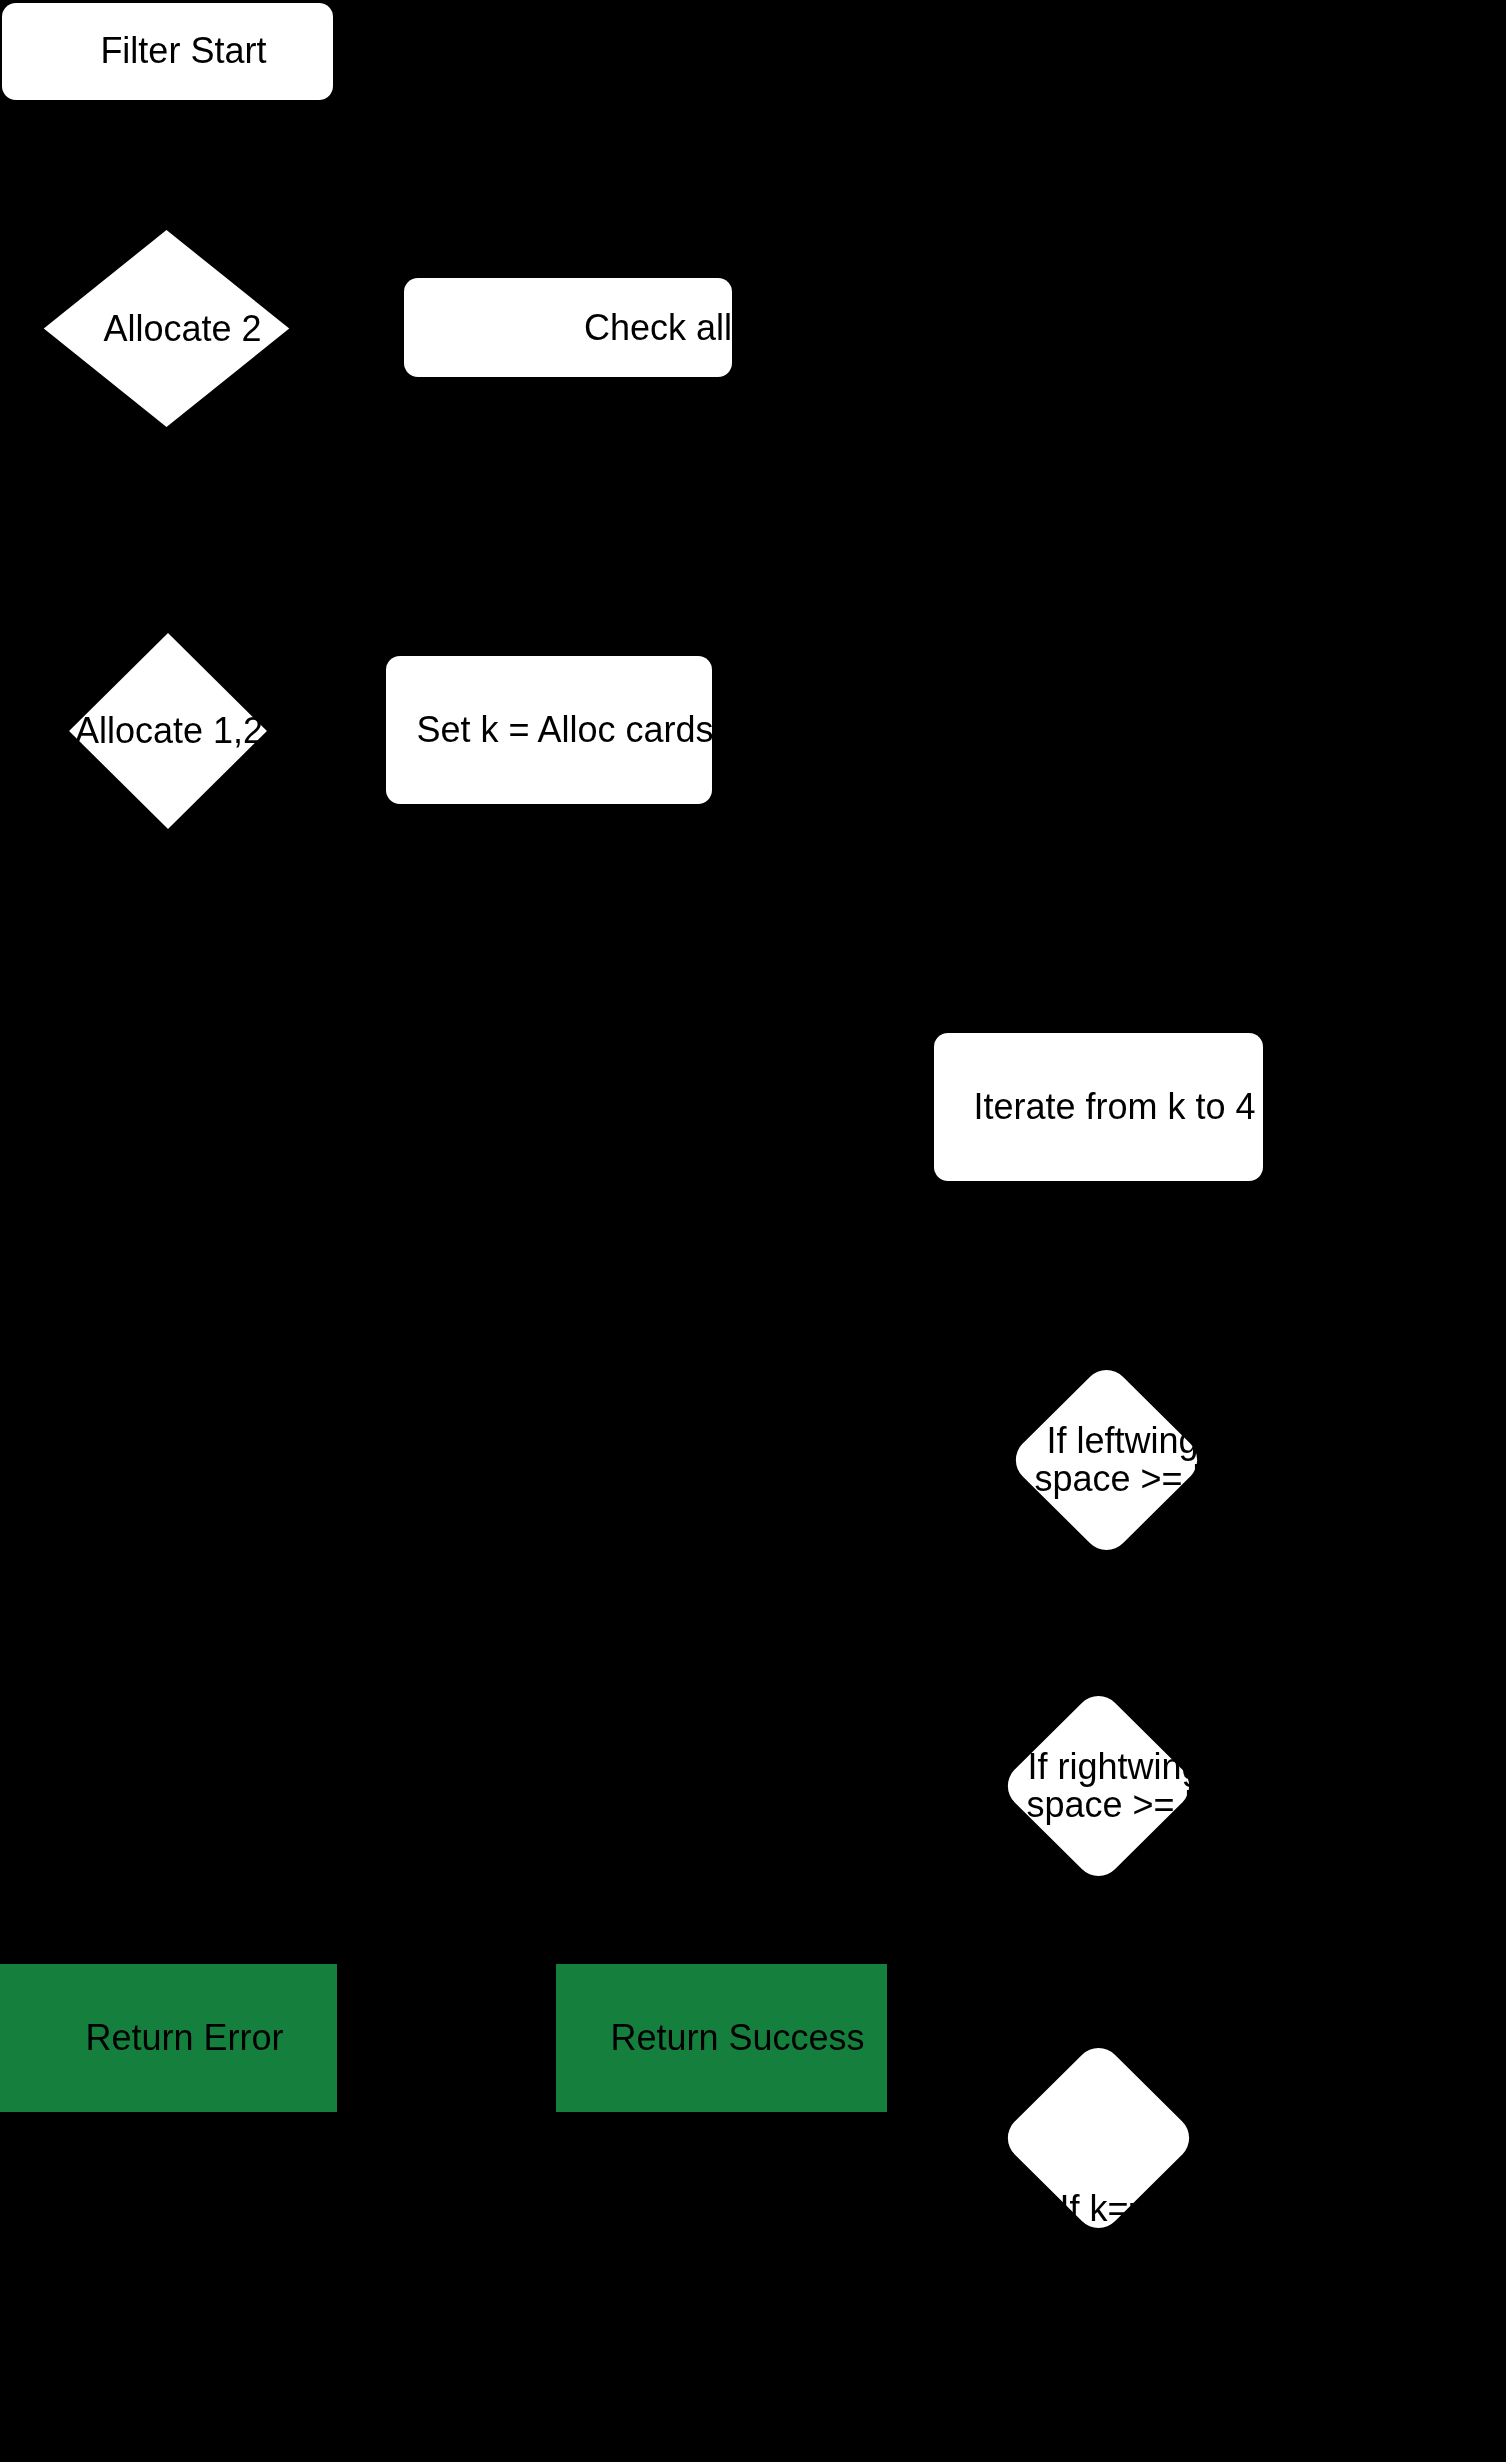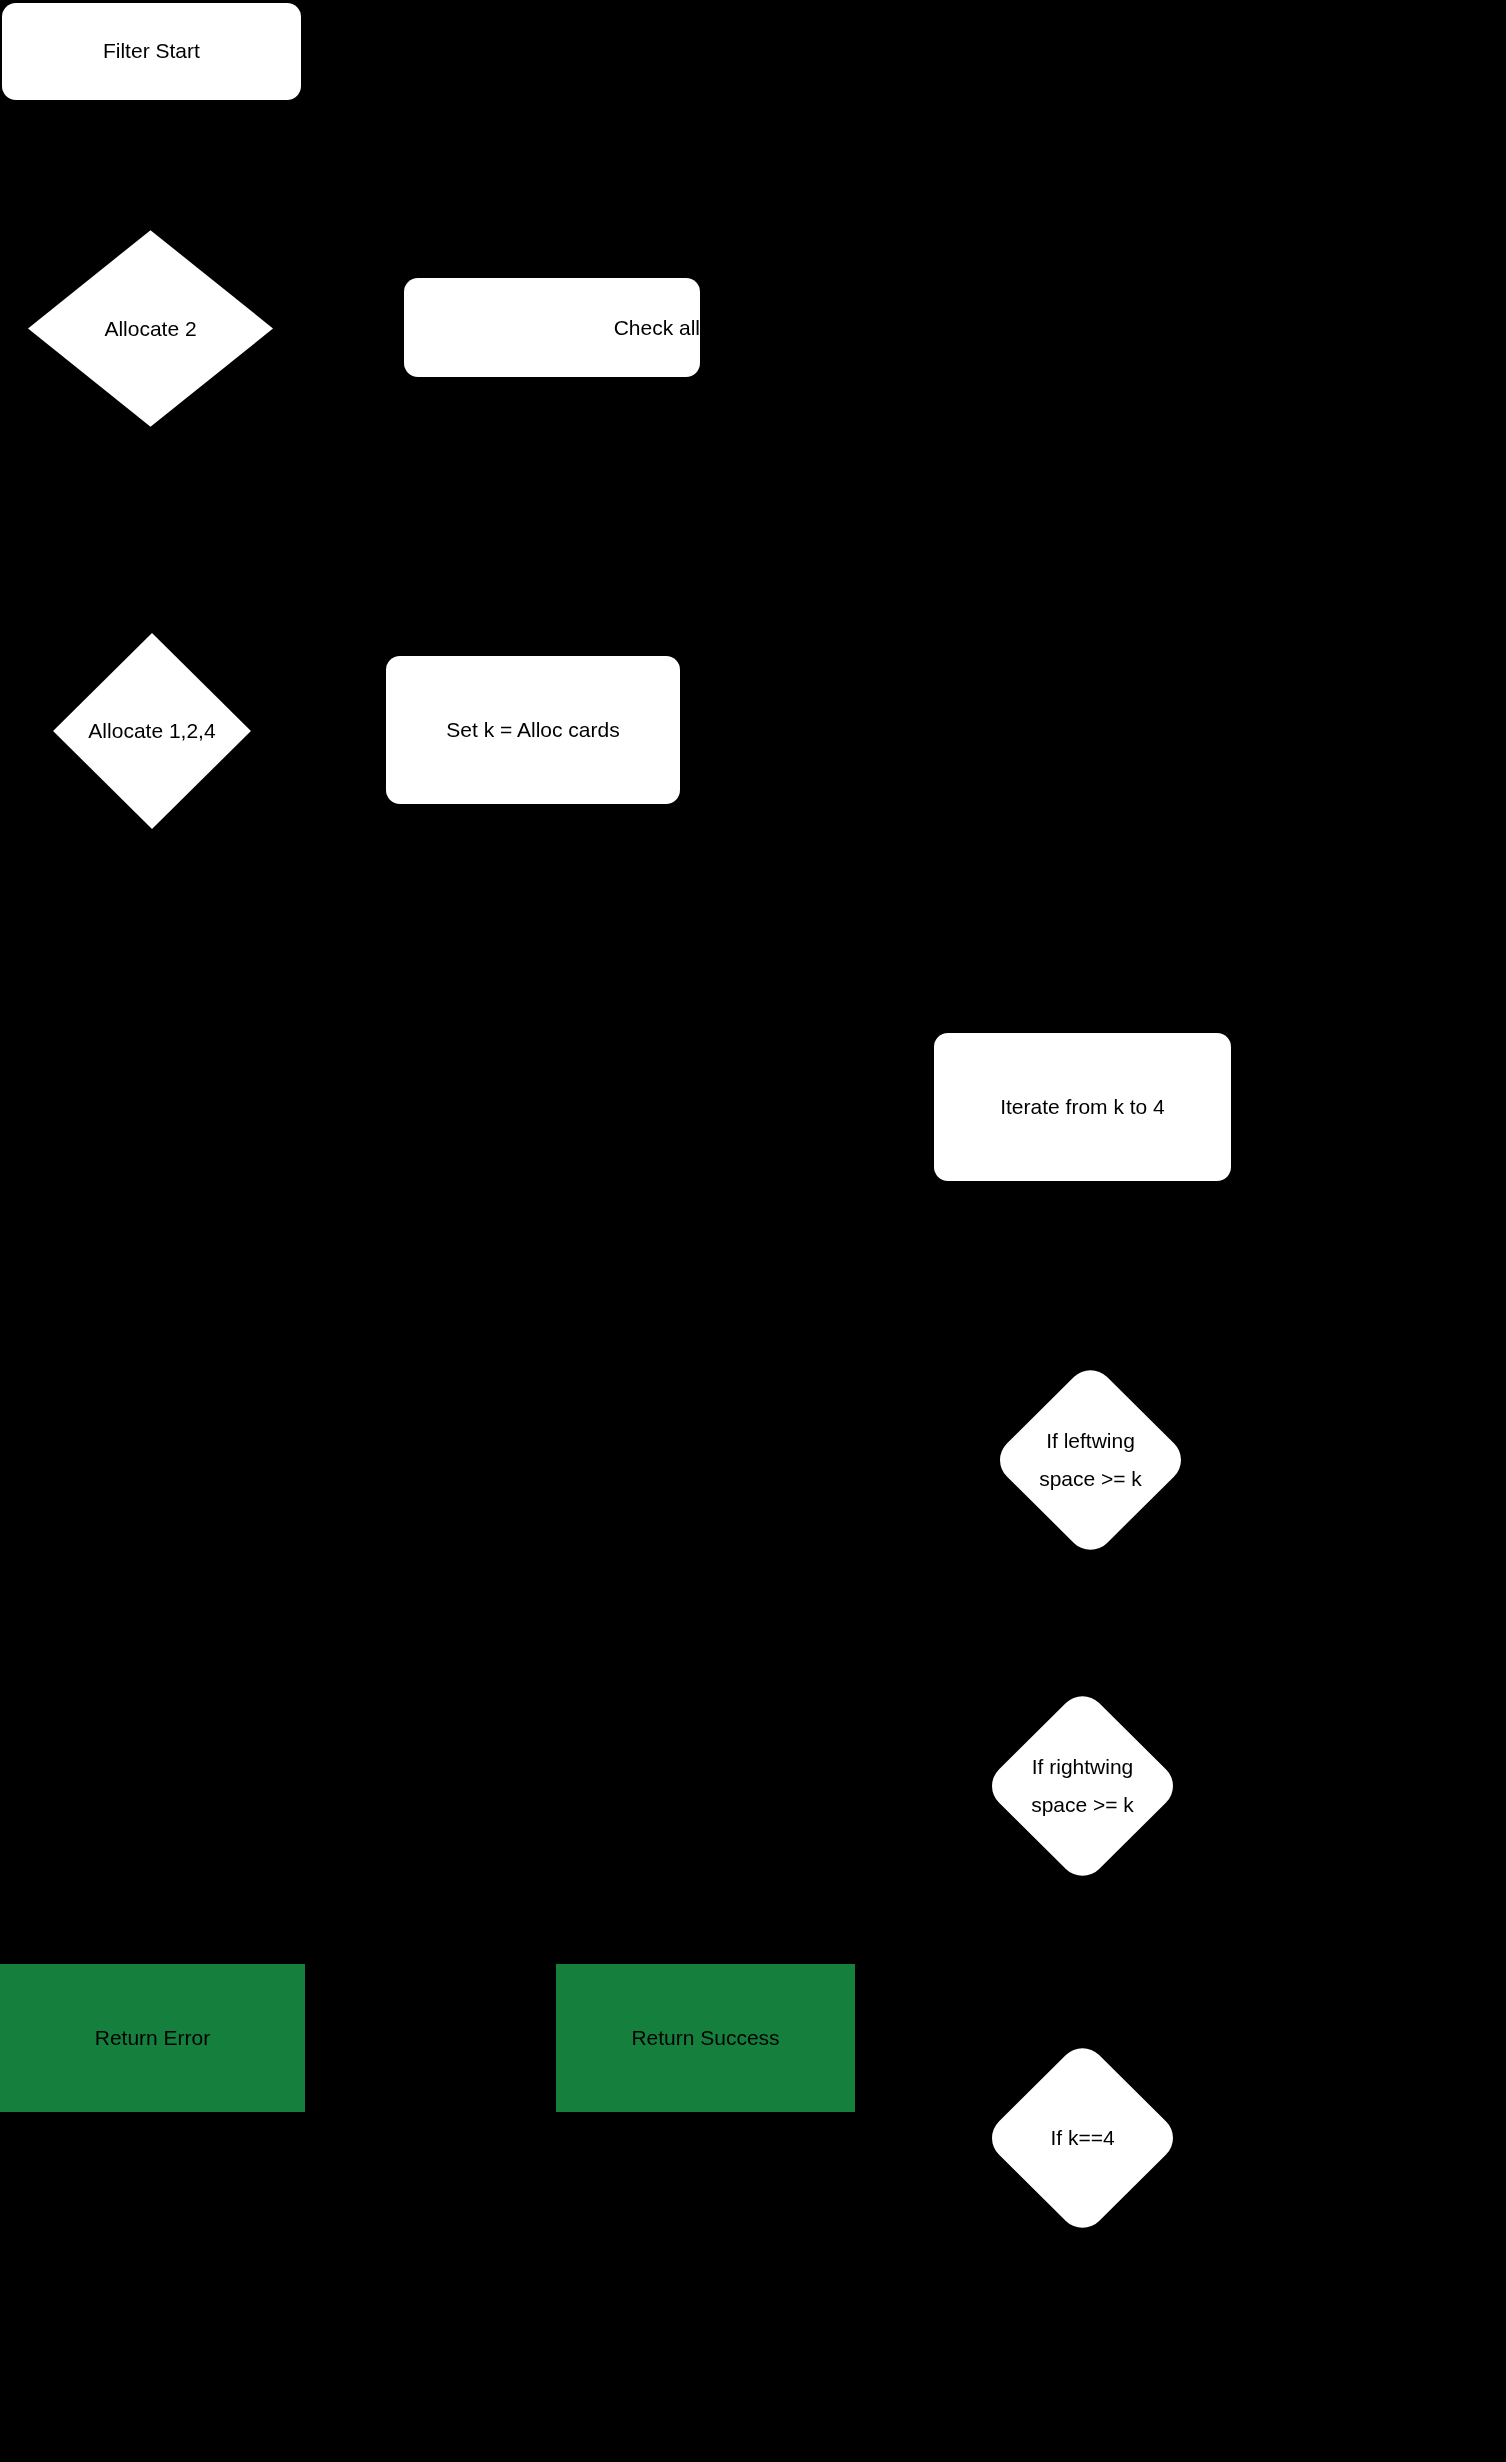--- a/index.html
+++ b/index.html
@@ -14,24 +14,25 @@
     background: #000000;
     overflow: hidden;
     font-family: "Liberation Sans", sans-serif;
   }
   .node {
     position: absolute;
     display: flex;
     align-items: center;
     justify-content: center;
     color: #000000;
-    font-size: 21px;
+    font-size: 36px;
     line-height: 38px;
     text-align: center;
     white-space: nowrap;
+    padding-left: 32px;
   }
   .rrect {
     background: #ffffff;
     border-radius: 14px;
   }
   .rect {
     background: #15803d;
     border-radius: 0;
   }
   .diamond-wrap {
@@ -112,21 +113,21 @@
   </div>
 
   <div class="node rect" style="left:0px; top:1964px; width:305px; height:148px;">
     <span class="lbl">Return Error</span>
   </div>
 
   <div class="node rect" style="left:556px; top:1964px; width:299px; height:148px;">
     <span class="lbl">Return Success</span>
   </div>
 
-  <div class="node diamond-wrap" style="left:992px; top:2048px; width:181px; height:180px;">
+  <div class="node diamond-wrap" style="left:992px; top:2048px; width:181px; height:180px;align-items:flex-end;">
     <svg viewBox="0 0 288 286">
       <polygon points="144,37 251,143 144,249 37,143" fill="#ffffff" stroke="#ffffff" stroke-width="74" stroke-linejoin="round"></polygon>
     </svg>
     <span class="lbl">If k==4</span>
   </div>
 
 </div>
 
 
 </body></html>

